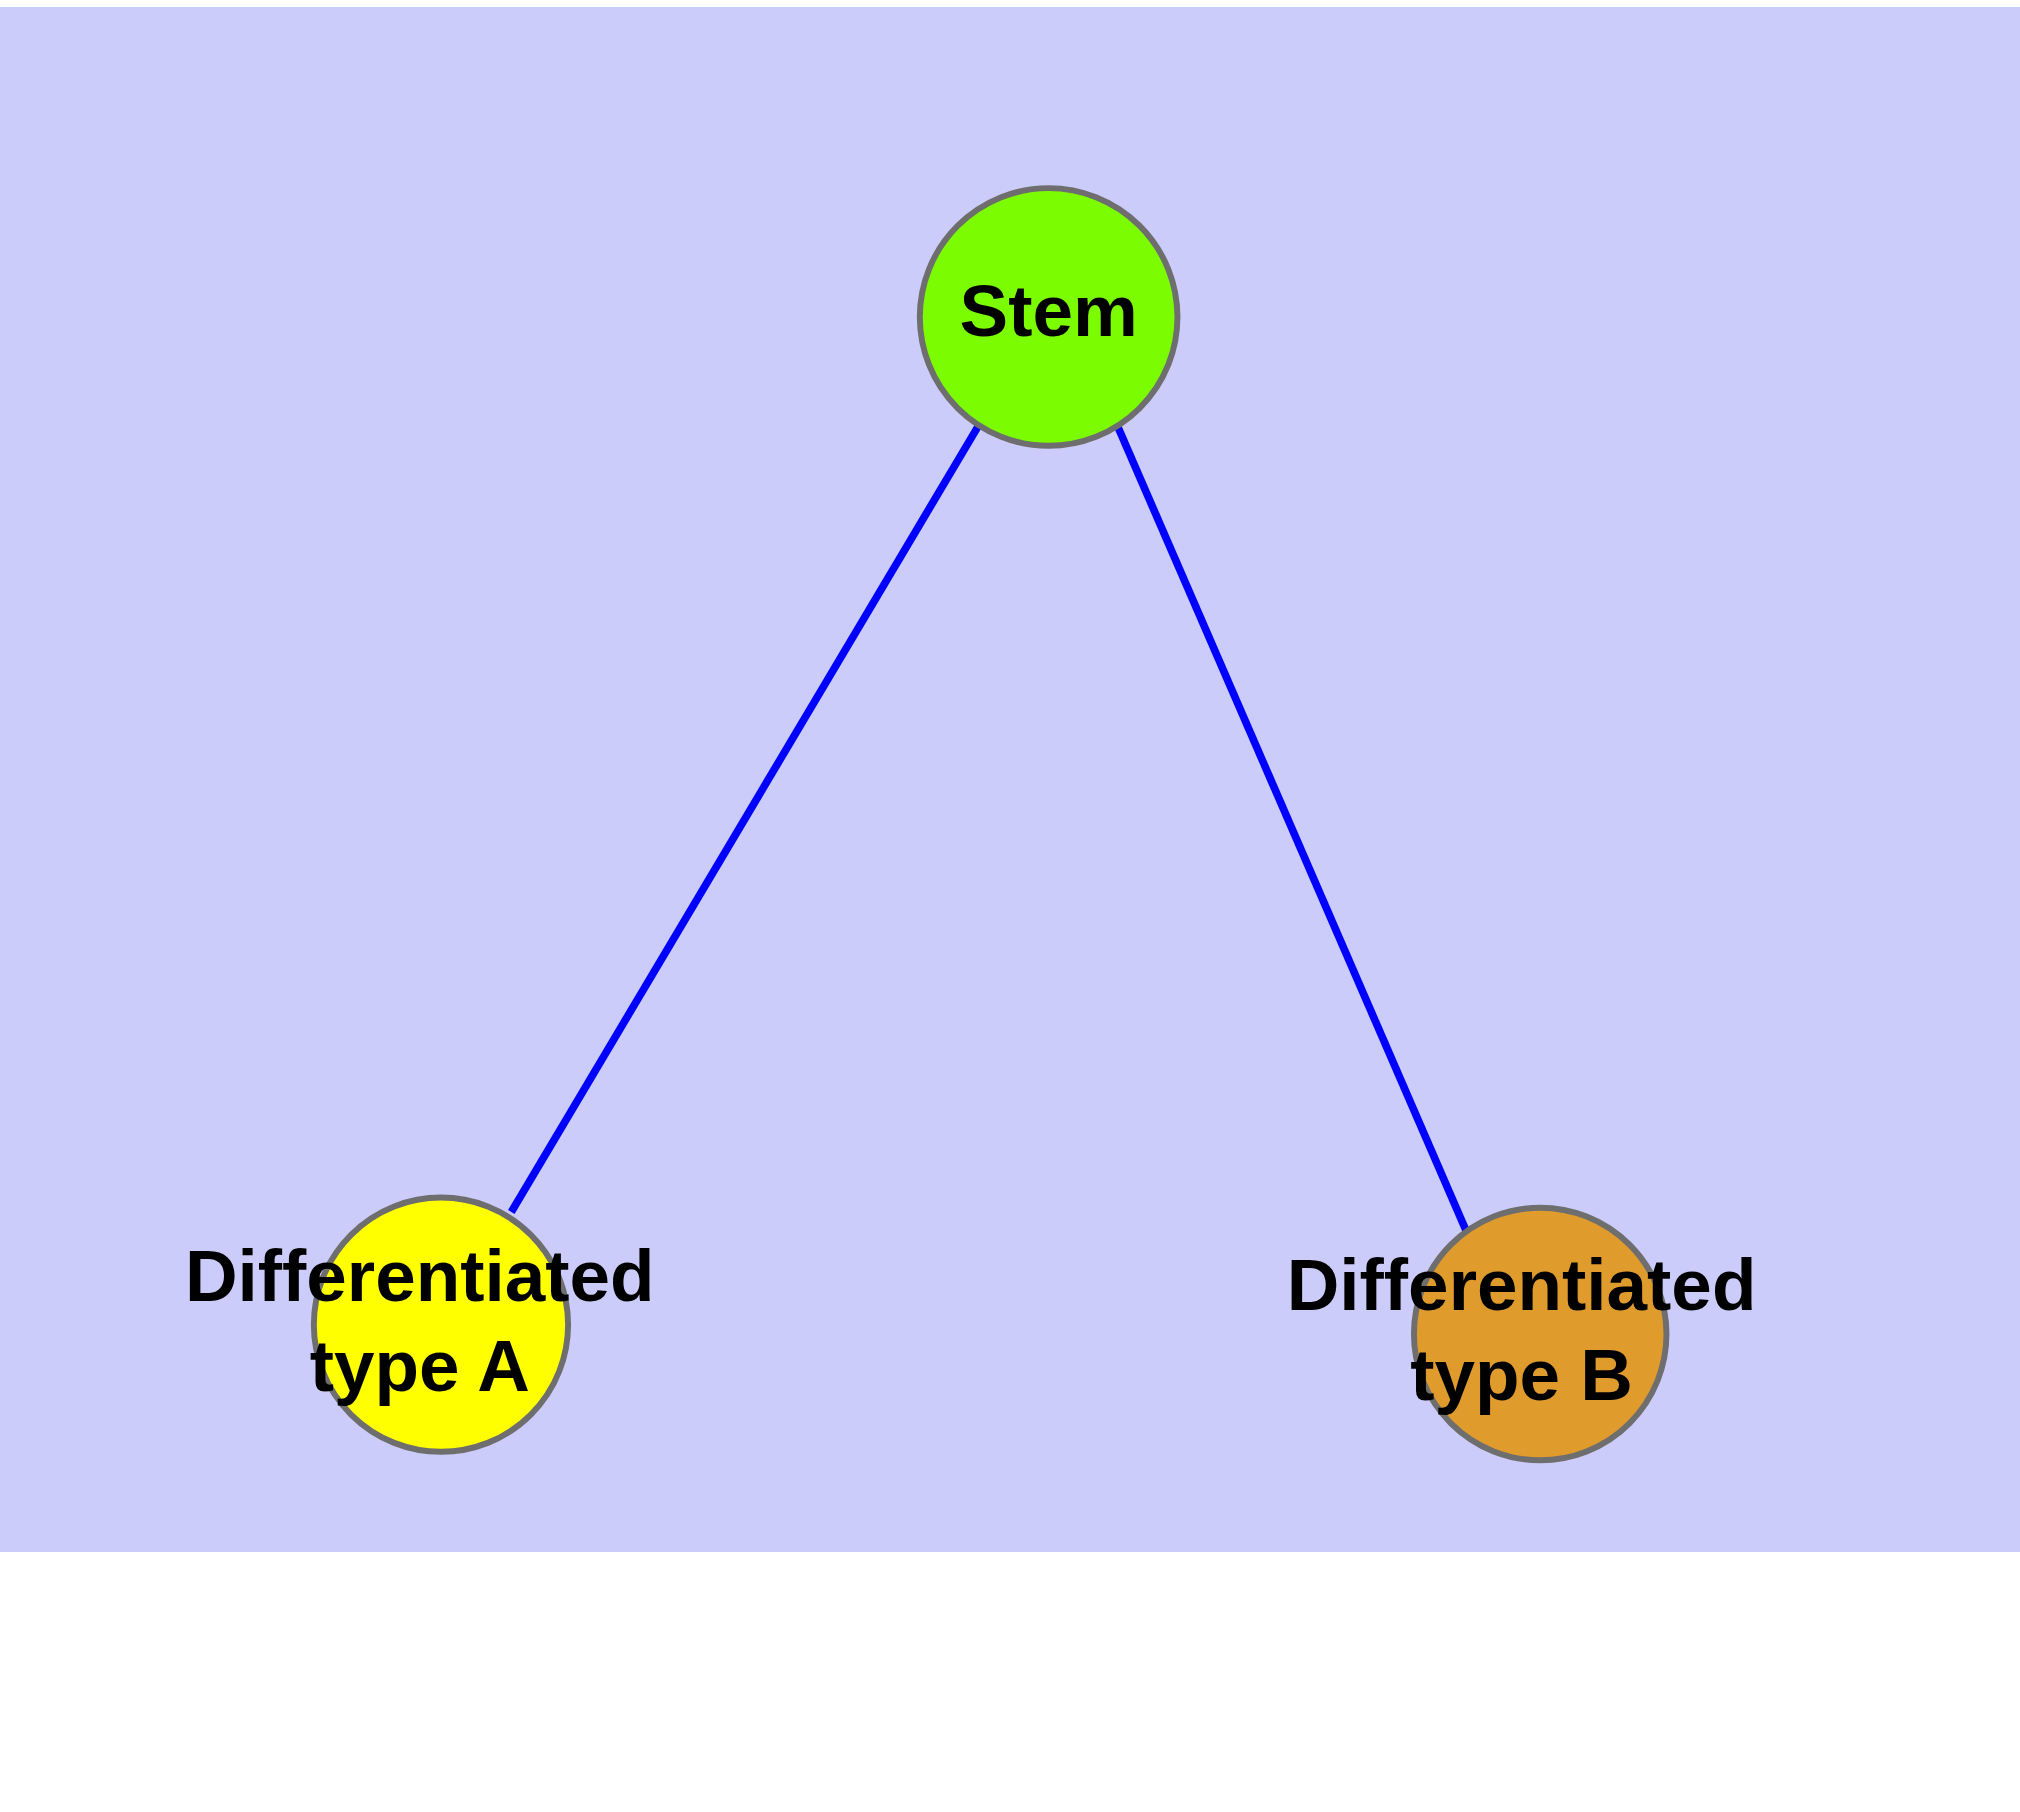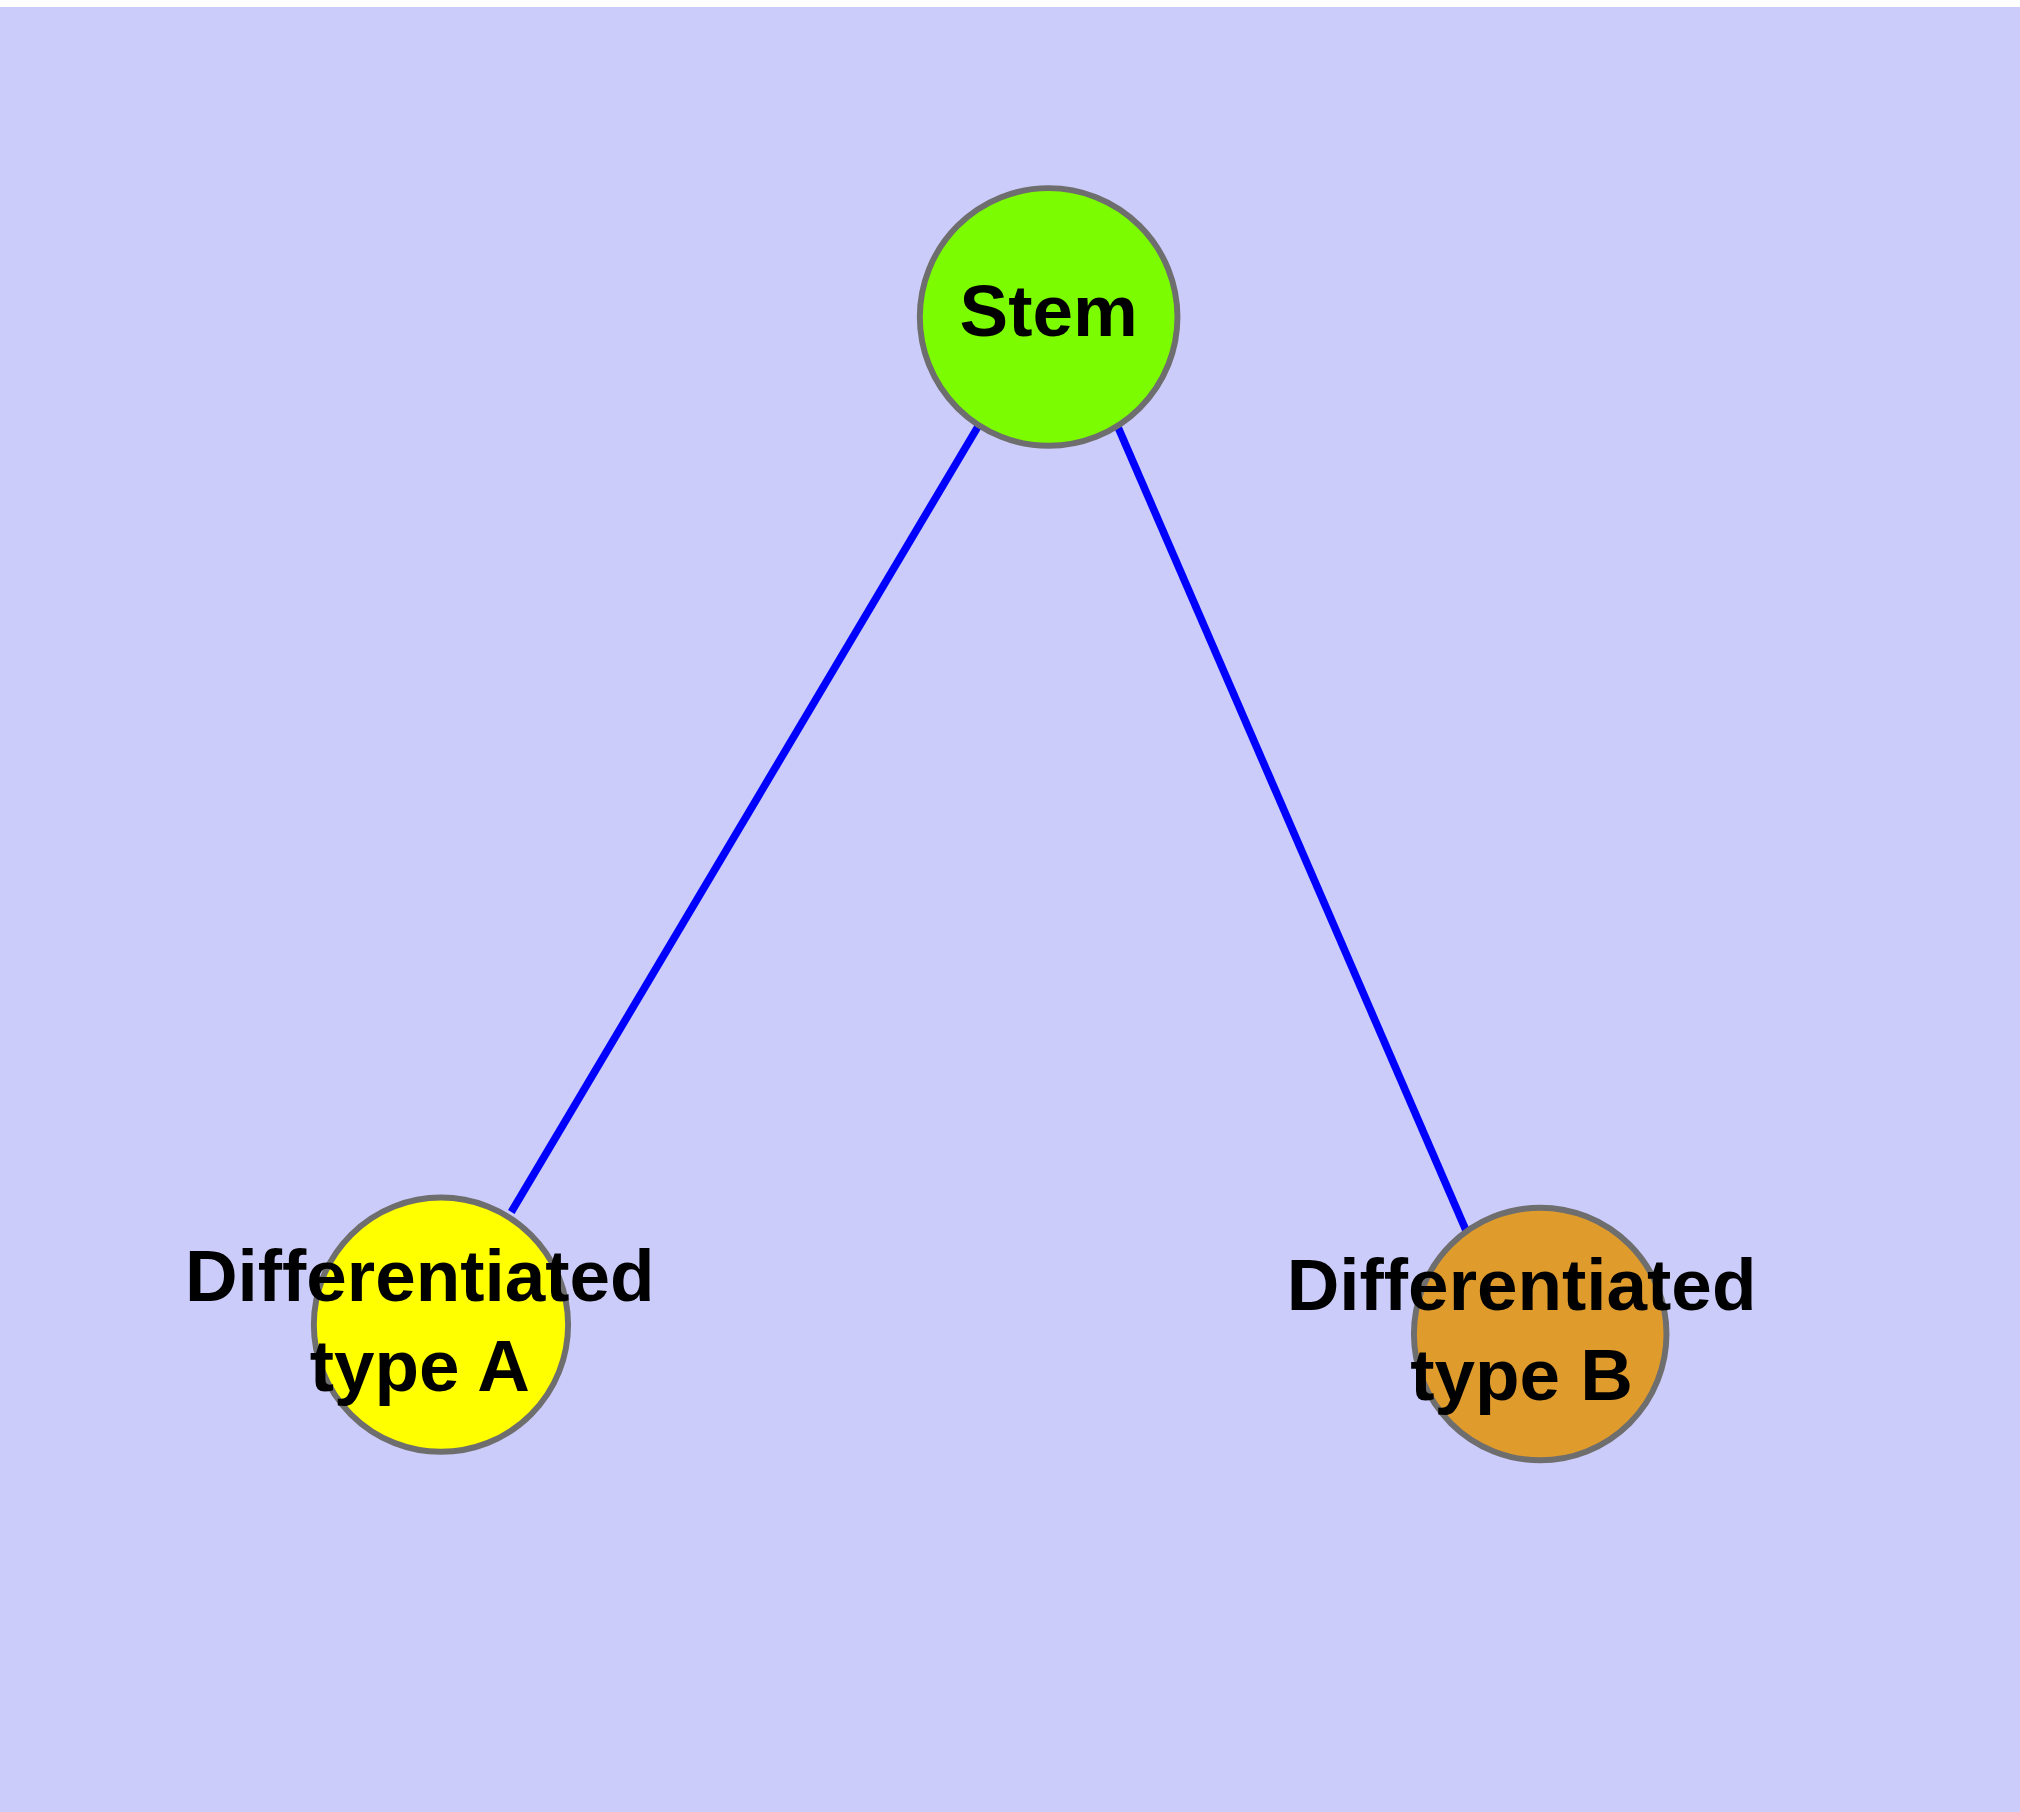--- a/index.html
+++ b/index.html
@@ -7,21 +7,21 @@
     margin: 0;
     padding: 0;
     background: #ffffff;
   }
   body {
     font-family: "Liberation Sans", sans-serif;
   }
   #canvas {
     position: relative;
     width: 2021px;
-    height: 1812px;
+    height: 1552px;
     overflow: hidden;
     background: #ffffff;
   }
   #plot-area {
     position: absolute;
     left: 0;
     top: 6.8px;
     width: 2021px;
     height: 1805px;
     background: #ccccfa;

